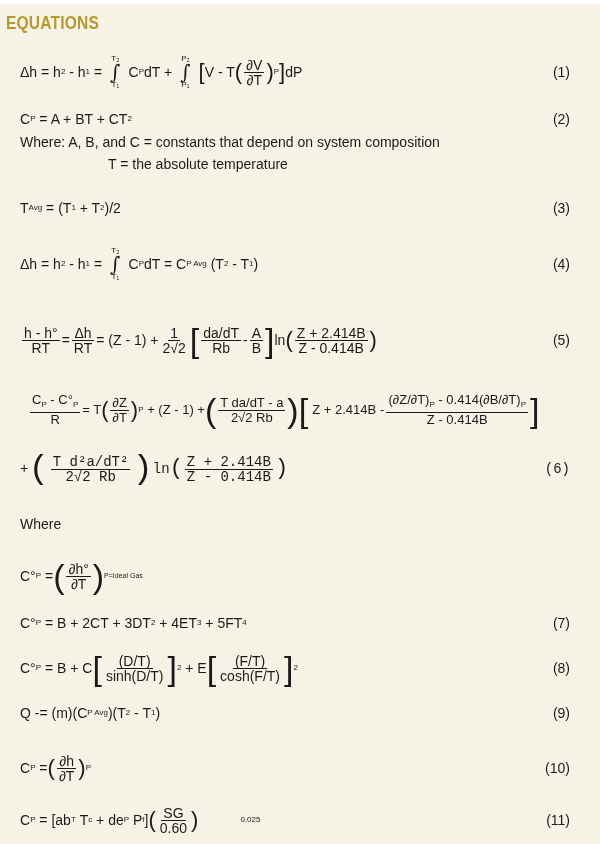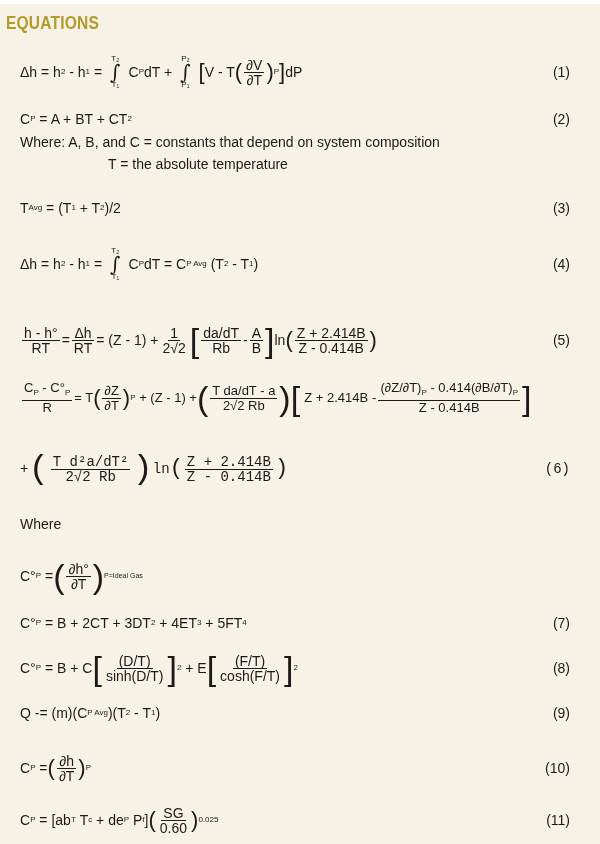--- a/index.html
+++ b/index.html
@@ -110,21 +110,21 @@
         <span class="d">B</span>
       </span><span class="huge">]</span>
     ln<span class="big">(</span><span class="frac">
         <span class="n">Z + 2.414B</span>
         <span class="d">Z - 0.414B</span>
       </span><span class="big">)</span>
   </div>
   <span class="num">(5)</span>
 </div>
 
-<div class="eq" style="top:376px;height:44px;font-size:13px;">
+<div class="eq" style="top:388px;height:44px;font-size:13px;margin-left:8px;">
   <div class="body">
     <span class="frac">
         <span class="n">C<span class="sub">P</span>&nbsp;- C°<span class="sub">P</span></span>
         <span class="d">R</span>
       </span>= T<span class="big">(</span><span class="frac">
         <span class="n">∂Z</span>
         <span class="d">∂T</span>
       </span><span class="big">)</span><span class="sub">P</span>&nbsp;+ (Z - 1) +
     <span class="huge">(</span><span class="frac">
         <span class="n">T da/dT - a</span>
@@ -192,15 +192,15 @@
         <span class="n">∂h</span>
         <span class="d">∂T</span>
       </span><span class="big">)</span><span class="sub">P</span></div>
   <span class="num">(10)</span>
 </div>
 
 <div class="eq" style="top:800px;height:40px;">
   <div class="body">C<span class="sub">P</span>&nbsp;= [ab<span class="sup">T</span>&nbsp;T<span class="sup">c</span>&nbsp;+ de<span class="sup">P</span>&nbsp;P<span class="sup">f</span>]<span class="big">(</span><span class="frac">
         <span class="n">SG</span>
         <span class="d">0.60</span>
-      </span><span class="big">)</span><span class="sup" style="vertical-align:12px;">0.025</span></div>
+      </span><span class="big">)</span><span class="sup" style="vertical-align:12px;margin-left:42px;">0.025</span></div>
   <span class="num">(11)</span>
 </div>
 
 </body></html>

